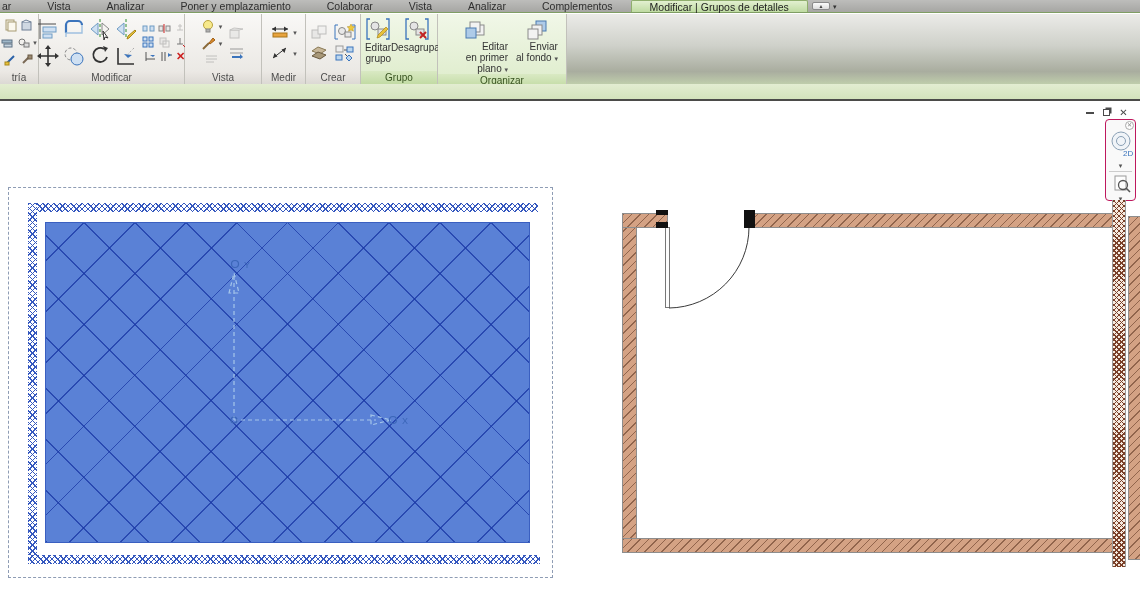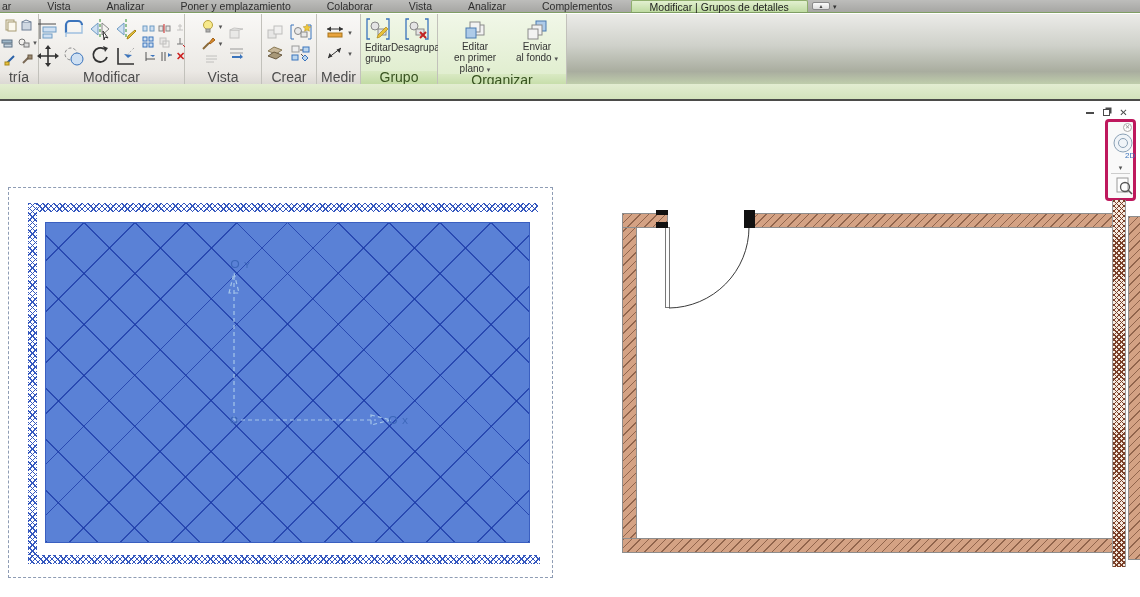--- a/index.html
+++ b/index.html
@@ -21,49 +21,49 @@
   .collapse-pill span{font-size:5px;line-height:5px;color:#444;}
   .tiny-caret{font-size:7px;color:#333;line-height:7px;}
 
   
   .ribbon{position:absolute;top:14px;left:0;width:1140px;height:70px;
     background:linear-gradient(180deg,#ebebe8 0%,#cfd1ca 45%,#a9ad9f 82%,#bfcdab 100%);
     display:flex;}
   .panel{display:flex;flex-direction:column;height:70px;border-right:1px solid #c2c1bb;}
   .panel-body{flex:1;background:linear-gradient(#f9f8f6,#ebe9e5);
     display:flex;align-items:center;justify-content:center;}
-  .panel-label{height:13px;font-size:14px;line-height:13px;text-align:center;color:#4c4c4c;
+  .panel-label{height:13px;font-size:10px;line-height:13px;text-align:center;color:#4c4c4c;
     background:linear-gradient(#ece9e5,#dcd9d4);}
   .panel.ctx .panel-body{background:linear-gradient(#f1f7e8,#e1eed0);}
   .panel.ctx .panel-label{background:linear-gradient(#d9e9c3,#c2dba4);color:#37521f;}
 
   .icon-col{display:flex;flex-direction:column;align-items:center;justify-content:center;gap:3px;}
   .icon-row{display:flex;align-items:center;justify-content:center;gap:3px;}
   .bigbtn{display:flex;flex-direction:column;align-items:center;justify-content:flex-start;
     padding-top:3px;height:100%;cursor:default;}
-  .blabel{font-size:10px;line-height:11px;color:#333;text-align:center;margin-top:1px;}
+  .blabel{font-size:10px;line-height:11px;color:#333;text-align:right;margin-top:1px;}
   .caret{font-size:7px;color:#555;line-height:7px;}
   .smallgrid{display:flex;flex-direction:column;gap:1px;margin-left:2px;}
   svg{display:block;}
 
   
   .ribbon-foot{position:absolute;top:84px;left:0;width:1140px;height:17px;
     background:linear-gradient(#e3edd1,#d3e3bc);border-bottom:2px solid #4b4b49;}
 
   
   .canvas{position:absolute;top:103px;left:0;width:1140px;height:494px;background:#ffffff;}
 
   .wincontrols{position:absolute;left:1084px;top:4px;display:flex;gap:6px;align-items:center;color:#4a4a4a;}
   .wc{width:11px;height:11px;display:flex;align-items:center;justify-content:center;cursor:default;}
   .wc-min i{display:block;width:8px;height:0;border-bottom:2px solid #4a4a4a;}
   .wc-restore i{display:block;width:7px;height:7px;border:1.5px solid #4a4a4a;box-shadow:2px -2px 0 -0.5px #4a4a4a;}
   .wc-close{font-size:10px;line-height:10px;}
 
   .navbar{position:absolute;left:1105px;top:16px;width:31px;height:82px;
-    background:rgba(248,248,248,.92);border:3px solid #be185d;border-radius:4px;}
+    background:rgba(248,248,248,.92);border:1px solid #be185d;border-radius:4px;}
   .nav-close{position:absolute;right:1px;top:1px;width:9px;height:9px;border:1px solid #aaa;
     border-radius:50%;font-size:6px;line-height:7px;text-align:center;color:#888;background:#fdfdfd;}
   .nav-caret{width:100%;text-align:center;font-size:7px;color:#555;line-height:8px;}
   .nav-div{border-top:1px solid #ccc;margin:1px 3px;}
 
   
   .sel-rect{position:absolute;left:8px;top:84px;width:545px;height:391px;
     border:1.5px dashed #8e9cb4;}
   .zz{position:absolute;background-color:#ffffff;
     background-image:repeating-linear-gradient(45deg,#3558bf 0 1px,transparent 1px 4px),
@@ -277,20 +277,43 @@
         <svg width="17" height="15">
             <path d="M2 4h13M2 8h13" stroke="#9a9a9a"></path>
             <path d="M4 12h8" stroke="#3b74bc" stroke-width="2"></path>
             <path d="M12 9l3 3-3 2z" fill="#3b74bc"></path>
           </svg>
       </div>
     </div>
     <div class="panel-label">Vista</div>
   </div>
 
+  <div class="panel" style="width:44px">
+    <div class="panel-body">
+      <div class="icon-col" style="gap:5px">
+        <div class="icon-row">
+          <svg width="20" height="16">
+              <path d="M2 5h16" stroke="#333"></path>
+              <path d="M2 5l4-2.5v5zM18 5l-4-2.5v5z" fill="#333"></path>
+              <rect x="3" y="9" width="14" height="4" fill="#e8a33d" stroke="#a8741a"></rect>
+            </svg>
+          <span class="caret">▾</span>
+        </div>
+        <div class="icon-row">
+          <svg width="20" height="16">
+              <path d="M3 13L16 3" stroke="#333"></path>
+              <path d="M3 13l1.5-5 3 3.5zM16 3l-1.5 5-3-3.5z" fill="#333"></path>
+            </svg>
+          <span class="caret">▾</span>
+        </div>
+      </div>
+    </div>
+    <div class="panel-label">Medir</div>
+  </div>
+
   <div class="panel" style="width:55px">
     <div class="panel-body" style="gap:4px">
       <div class="icon-col" style="gap:3px">
         <svg width="20" height="18" opacity="0.5">
             <rect x="2" y="6" width="8" height="8" fill="#ddd" stroke="#888"></rect>
             <rect x="8" y="2" width="8" height="8" fill="#eee" stroke="#888"></rect>
           </svg>
         <svg width="20" height="16">
             <path d="M2 6l6-4 8 3-6 4z" fill="#c8b89a" stroke="#8a7a55"></path>
             <path d="M2 11l6-4 8 3-6 4z" fill="#a89878" stroke="#6a5a40"></path>
@@ -306,43 +329,20 @@
         <svg width="22" height="18">
             <rect x="2" y="2" width="7" height="6" fill="#eee" stroke="#999"></rect>
             <path d="M10 6h4M11 10l3 3" stroke="#555"></path>
             <rect x="13" y="3" width="6" height="5" fill="#bcd6ee" stroke="#3b74bc"></rect>
             <rect x="2" y="11" width="6" height="5" fill="#bcd6ee" stroke="#3b74bc"></rect>
             <path d="M15 11l3 3-3 3-3-3z" fill="#bcd6ee" stroke="#3b74bc"></path>
           </svg>
       </div>
     </div>
     <div class="panel-label">Crear</div>
-  </div>
-
-  <div class="panel" style="width:44px">
-    <div class="panel-body">
-      <div class="icon-col" style="gap:5px">
-        <div class="icon-row">
-          <svg width="20" height="16">
-              <path d="M2 5h16" stroke="#333"></path>
-              <path d="M2 5l4-2.5v5zM18 5l-4-2.5v5z" fill="#333"></path>
-              <rect x="3" y="9" width="14" height="4" fill="#e8a33d" stroke="#a8741a"></rect>
-            </svg>
-          <span class="caret">▾</span>
-        </div>
-        <div class="icon-row">
-          <svg width="20" height="16">
-              <path d="M3 13L16 3" stroke="#333"></path>
-              <path d="M3 13l1.5-5 3 3.5zM16 3l-1.5 5-3-3.5z" fill="#333"></path>
-            </svg>
-          <span class="caret">▾</span>
-        </div>
-      </div>
-    </div>
-    <div class="panel-label">Medir</div>
   </div>
 
   <div class="panel ctx" style="width:77px">
     <div class="panel-body" style="align-items:stretch;gap:2px">
       <div class="bigbtn" style="width:34px">
         <svg width="26" height="24">
             <path d="M5 2H2v20h3M21 2h3v20h-3" fill="none" stroke="#3b74bc" stroke-width="1.3"></path>
             <circle cx="10" cy="9" r="4" fill="#e4e4e4" stroke="#888"></circle>
             <rect x="13" y="12" width="8" height="6" fill="#e4e4e4" stroke="#888"></rect>
             <path d="M23 12l-8 8-3 1 1-3 8-8z" fill="#e8c23a" stroke="#a8871a" stroke-width="0.7"></path>

